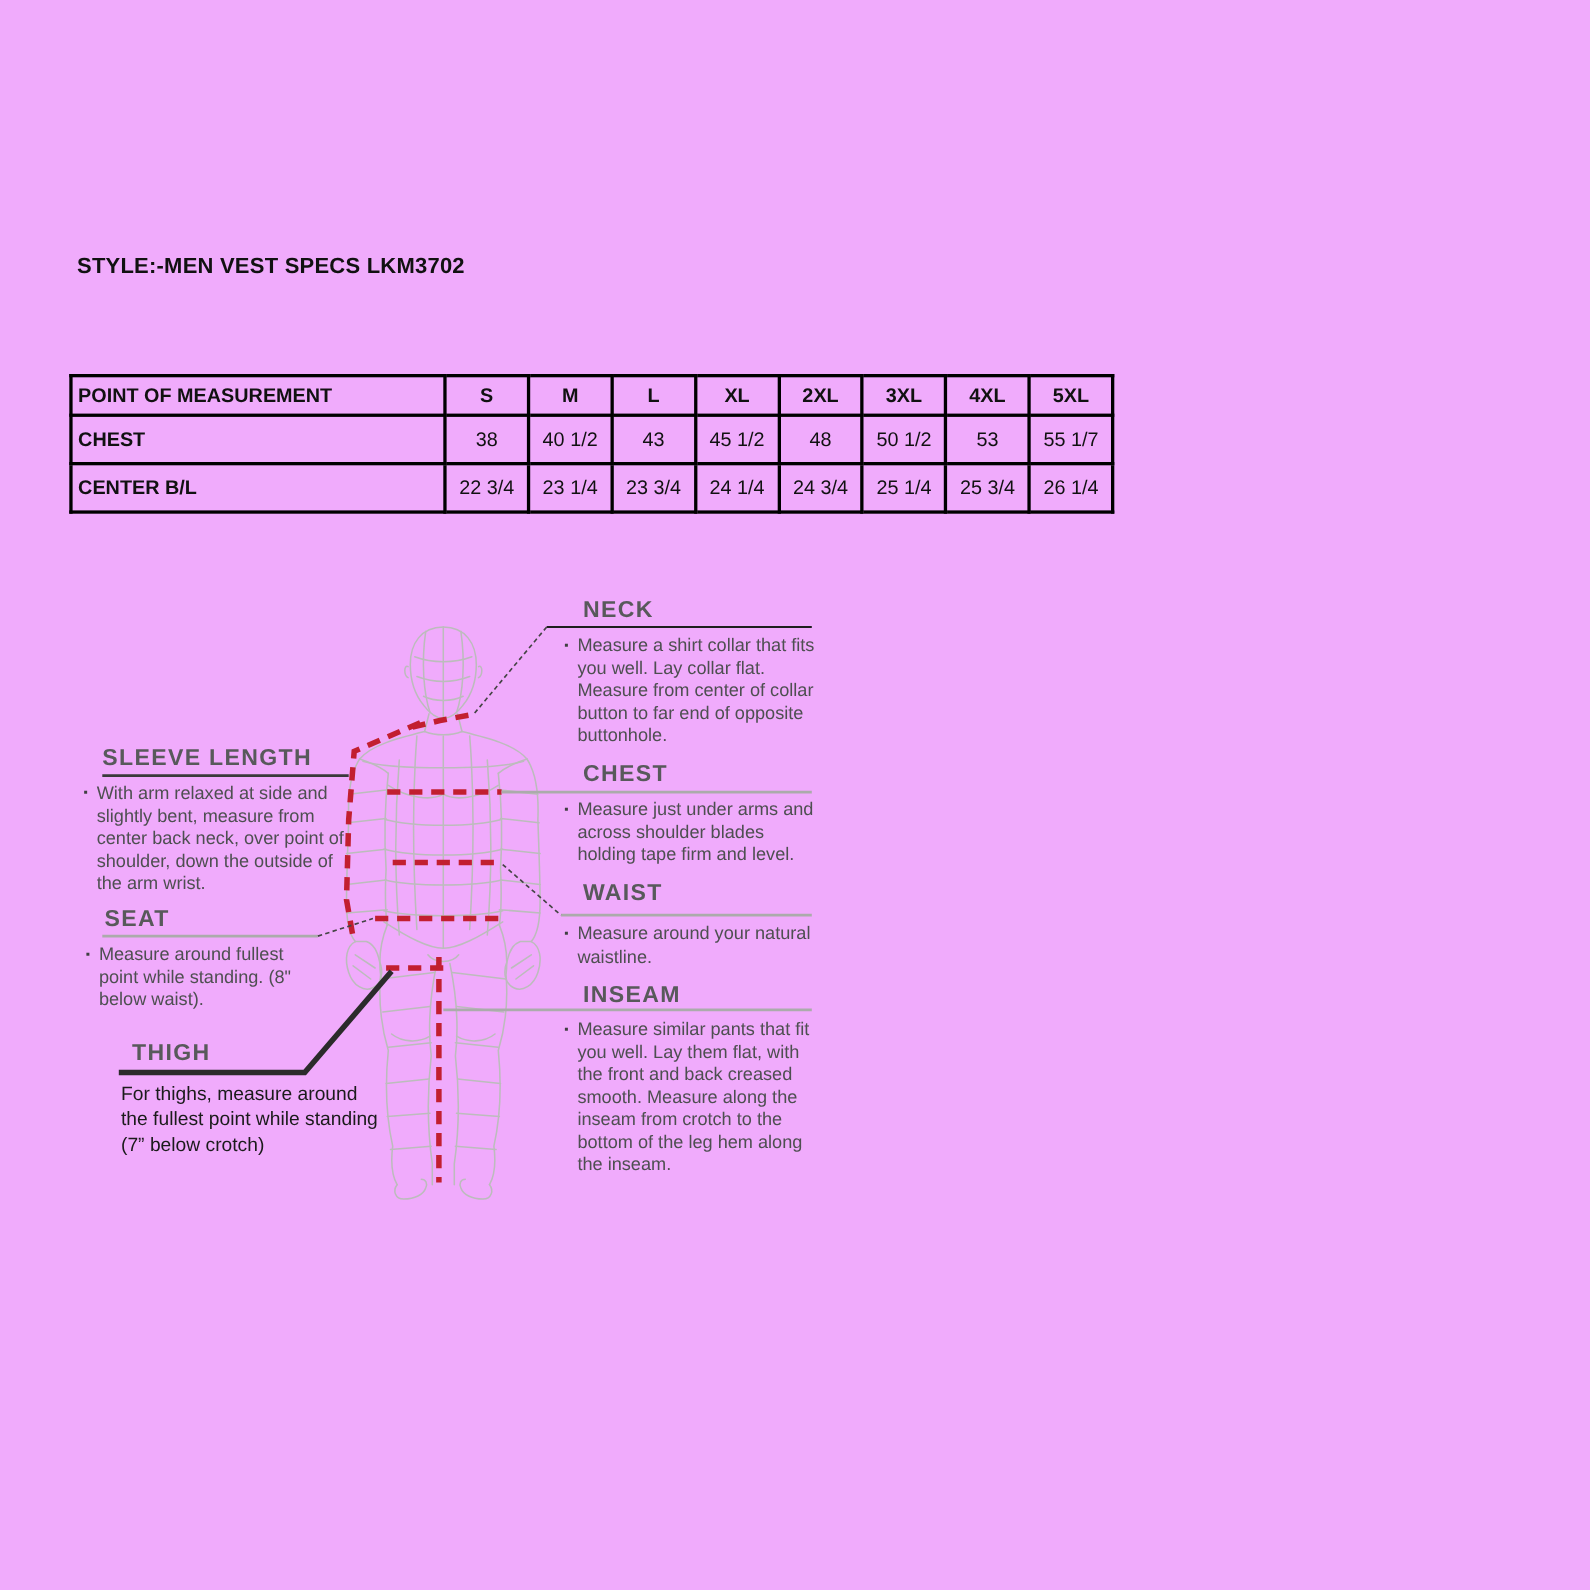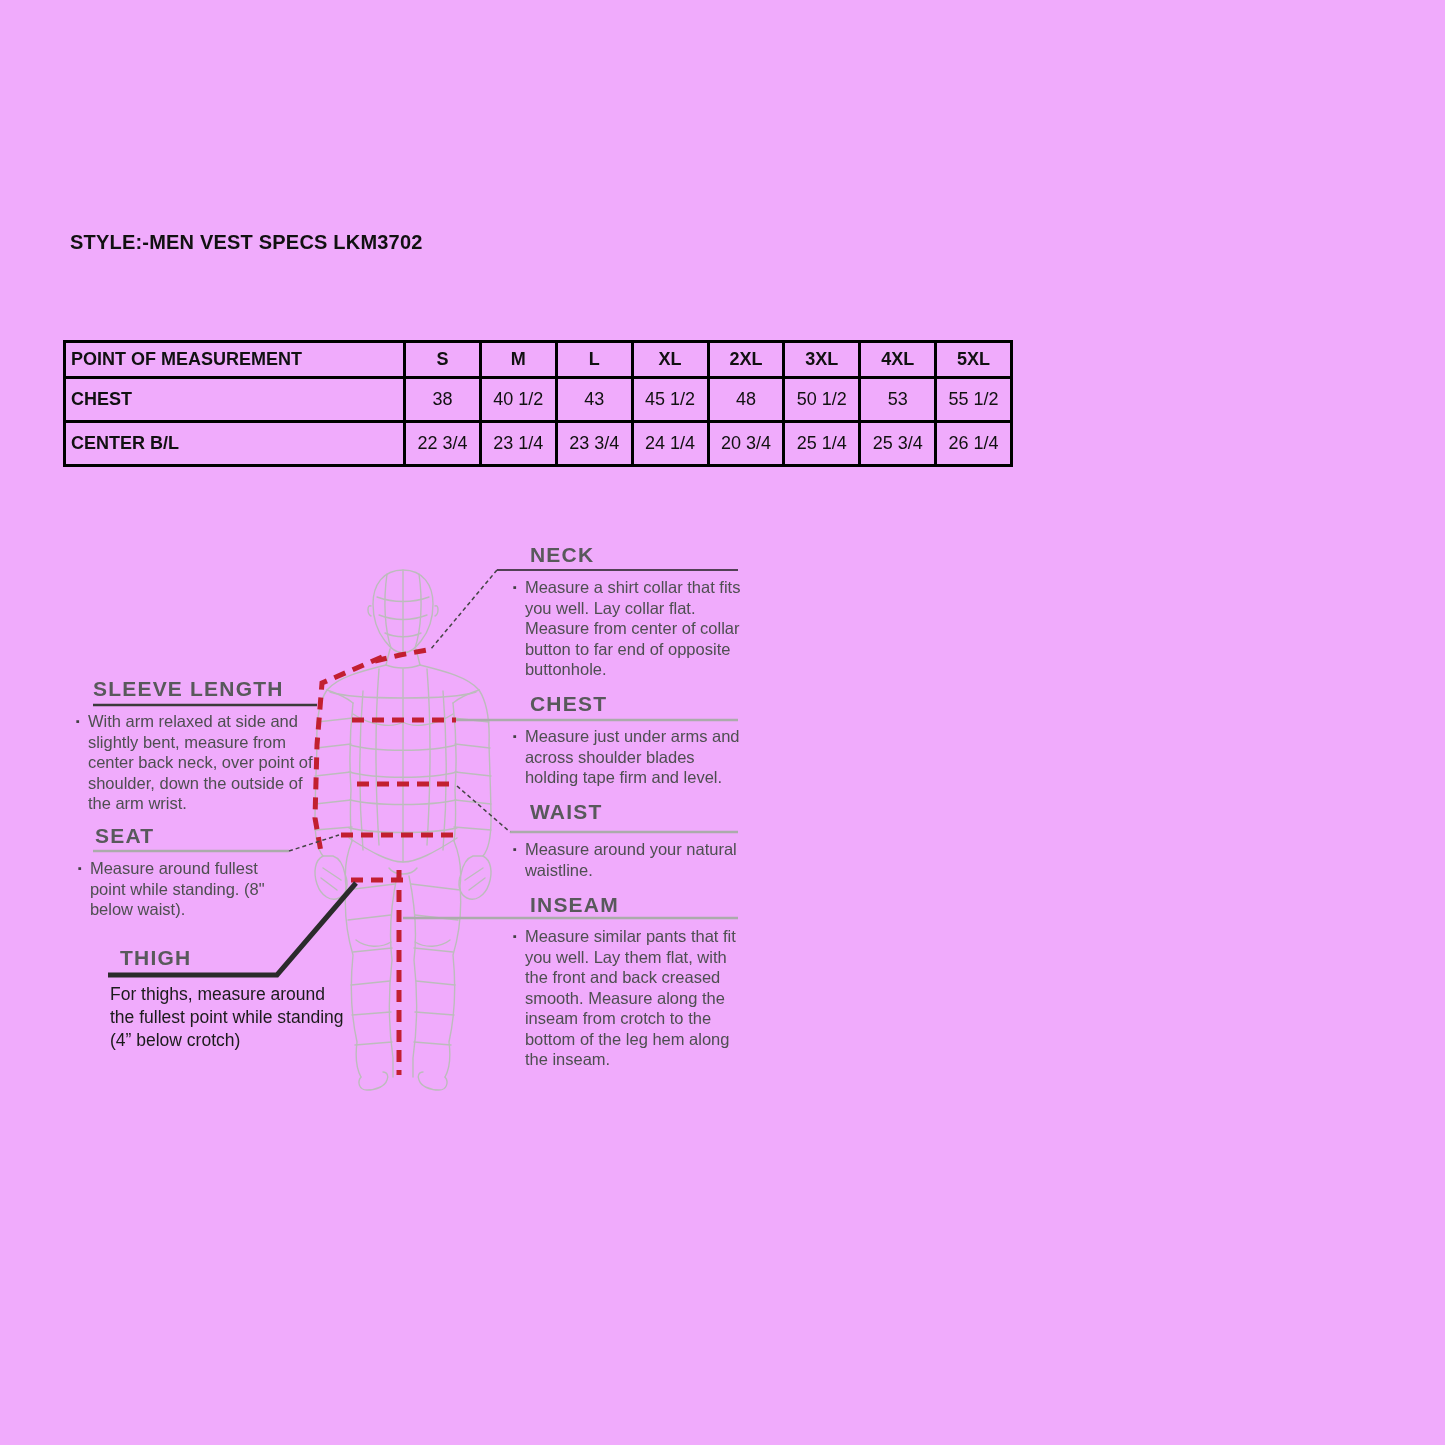--- a/index.html
+++ b/index.html
@@ -70,29 +70,29 @@
     </tr>
     <tr>
       <td class="rowlabel">CHEST</td>
       <td>38</td>
       <td>40 1/2</td>
       <td>43</td>
       <td>45 1/2</td>
       <td>48</td>
       <td>50 1/2</td>
       <td>53</td>
-      <td>55 1/2</td>
+      <td>55 1/7</td>
     </tr>
     <tr>
       <td class="rowlabel">CENTER B/L</td>
       <td>22 3/4</td>
       <td>23 1/4</td>
       <td>23 3/4</td>
       <td>24 1/4</td>
-      <td>20 3/4</td>
+      <td>24 3/4</td>
       <td>25 1/4</td>
       <td>25 3/4</td>
       <td>26 1/4</td>
     </tr>
   </tbody>
     </table>
 
 
   <svg class="diagram" viewBox="0 0 1445 1445">
     <g class="wire">
@@ -230,16 +230,16 @@
   </div>
 
   <div class="g-hdr" style="left:95px;top:824px;">SEAT</div>
   <div class="g-body" style="left:78px;top:858px;width:205px;">
     <span class="bullet">▪</span>
     <span>Measure around fullest point while standing. (8" below waist).</span>
   </div>
 
   <div class="g-hdr" style="left:120px;top:946px;">THIGH</div>
   <div class="g-body noBullet" style="left:110px;top:983px;width:240px;">
-    <span>For thighs, measure around the fullest point while standing (4” below crotch)</span>
+    <span>For thighs, measure around the fullest point while standing (7” below crotch)</span>
   </div>
 
 </div>
 
 </body></html>

